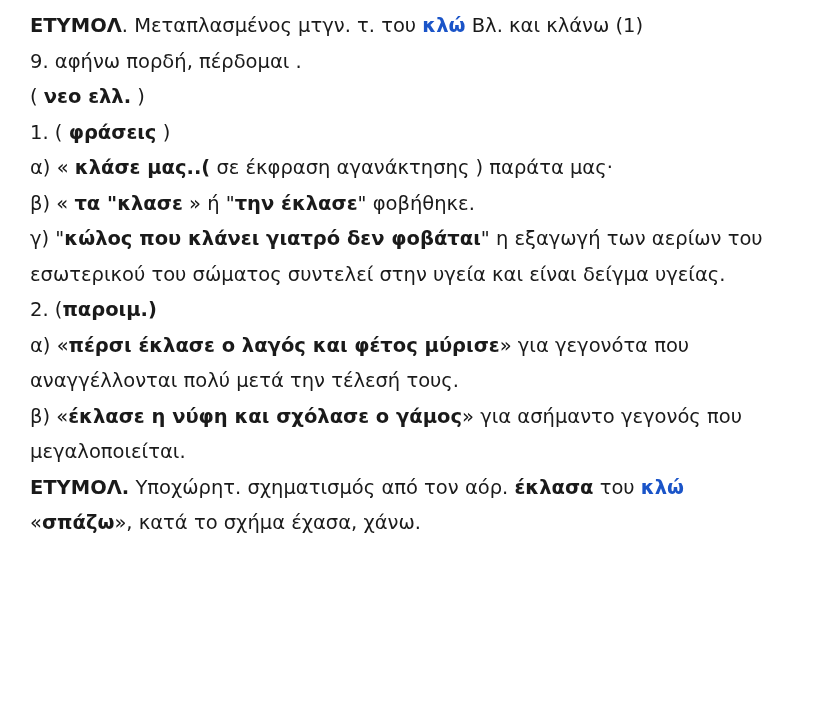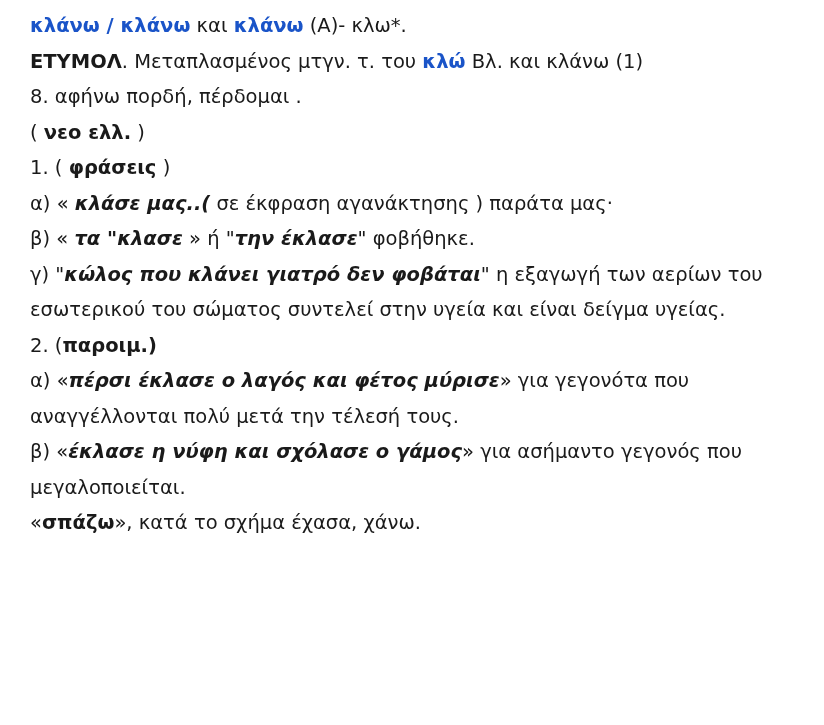--- a/index.html
+++ b/index.html
@@ -25,47 +25,44 @@
   }
   .blue {
     color: #1a54c8;
     font-weight: bold;
   }
   .b {
     font-weight: bold;
   }
   .bi {
     font-weight: bold;
-    font-style: italic;
   }
   .plain {
     font-weight: normal;
     font-style: normal;
     color: #1a1a1a;
   }
   .para {
     margin: 0;
   }
 </style>
 </head>
 <body>
 
 <div id="dict-entry">
 
-  <div class="line para">
-    <span class="blue">κλάνω / κλάνω</span><span> και </span><span class="blue">κλάνω</span><span> (Α)- κλω*.</span>
-  </div>
 
   <div id="blocks-container">
       <div class="line para"><span class="b">ΕΤΥΜΟΛ</span><span class="plain">. Μεταπλασμένος μτγν. τ. του </span><span class="blue">κλώ</span><span class="plain"> Βλ. και κλάνω (1)</span></div>
-      <div class="line para"><span class="plain">8. αφήνω πορδή, πέρδομαι .</span></div>
+      <div class="line para"><span class="plain">9. αφήνω πορδή, πέρδομαι .</span></div>
       <div class="line para"><span class="plain">( </span><span class="b">νεο ελλ.</span><span class="plain"> )</span></div>
       <div class="line para"><span class="plain">1. ( </span><span class="b">φράσεις</span><span class="plain"> )</span></div>
       <div class="line para"><span class="plain">α) « </span><span class="bi">κλάσε μας..(</span><span class="plain"> σε έκφραση αγανάκτησης ) παράτα μας·</span></div>
       <div class="line para"><span class="plain">β) « </span><span class="bi">τα "κλασε</span><span class="plain"> » ή "</span><span class="bi">την έκλασε</span><span class="plain">" φοβήθηκε.</span></div>
       <div class="line para"><span class="plain">γ) "</span><span class="bi">κώλος που κλάνει γιατρό δεν φοβάται</span><span class="plain">" η εξαγωγή των αερίων του εσωτερικού του σώματος συντελεί στην υγεία και είναι δείγμα υγείας.</span></div>
       <div class="line para"><span class="plain">2. (</span><span class="b">παροιμ.)</span></div>
       <div class="line para"><span class="plain">α) «</span><span class="bi">πέρσι έκλασε ο λαγός και φέτος μύρισε</span><span class="plain">» για γεγονότα που αναγγέλλονται πολύ μετά την τέλεσή τους.</span></div>
       <div class="line para"><span class="plain"> β) «</span><span class="bi">έκλασε η νύφη και σχόλασε ο γάμος</span><span class="plain">» για ασήμαντο γεγονός που μεγαλοποιείται.</span></div>
+      <div class="line para"><span class="b">ΕΤΥΜΟΛ.</span><span class="plain"> Υποχώρητ. σχηματισμός από τον αόρ. </span><span class="b">έκλασα</span><span class="plain"> του </span><span class="blue">κλώ</span></div>
       <div class="line para"><span class="plain">«</span><span class="b">σπάζω</span><span class="plain">», κατά το σχήμα έχασα, χάνω.</span></div>
     </div>
 
 </div>
 
 </body></html>

